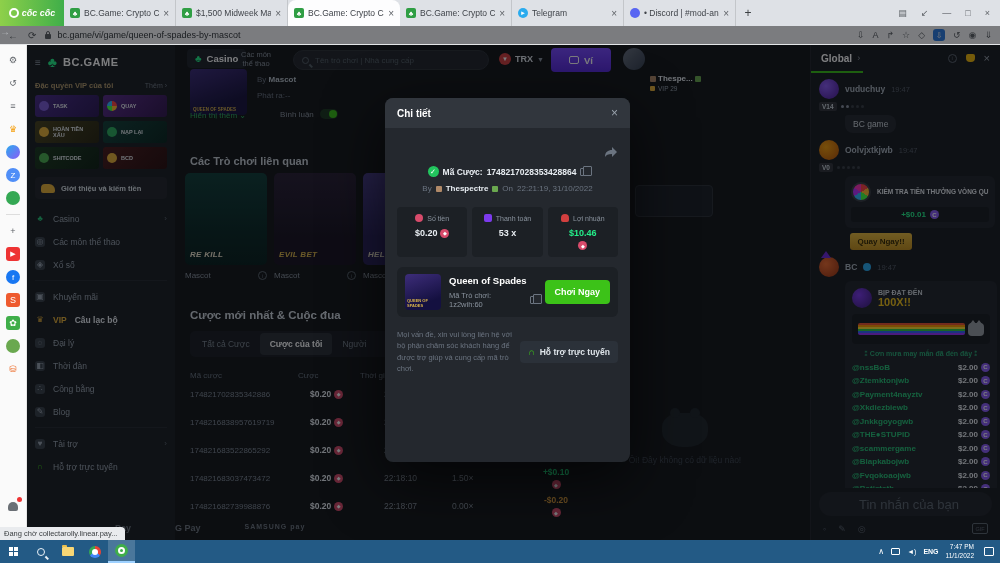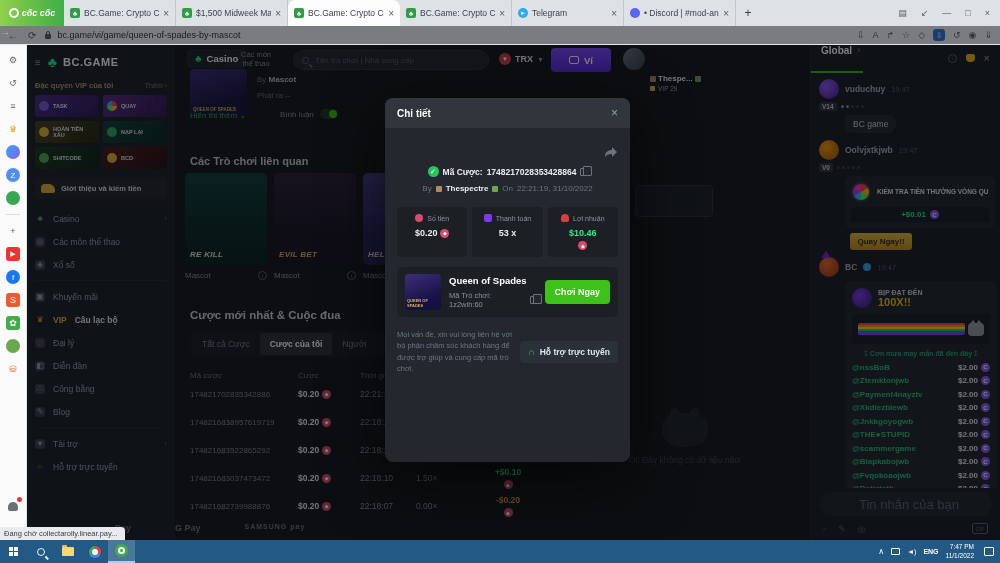--- a/index.html
+++ b/index.html
@@ -116,41 +116,41 @@
   .prov { display:flex; align-items:center; justify-content:space-between; margin-top:6px; color:#8a939e; font-size:8px; }
   .info-i { width:9px; height:9px; border:1px solid #5c6670; border-radius:50%; font-size:6px; color:#5c6670; display:flex; align-items:center; justify-content:center; }
 
   .bets { position:absolute; left:15px; top:264px; width:372px; }
   .bets-title { color:#cfd6dd; font-weight:bold; font-size:11.5px; }
   .btabs { margin-top:10px; height:26px; background:#1c1f24; border-radius:5px; display:flex; align-items:center; width:258px; padding:2px; }
   .btab { padding:0 10px; height:22px; display:flex; align-items:center; color:#7b8590; font-size:8.5px; border-radius:4px; }
   .btab.active { background:#2c3138; color:#fff; font-weight:bold; }
   .tgrid { display:grid; grid-template-columns:108px 62px 56px 56px 72px; align-items:center; }
   .thead { margin-top:14px; color:#6b7682; font-size:8px; }
-  .trow { margin-top:0; height:28px; font-size:8.5px; color:#8a939e; }
+  .trow { margin-top:0; height:28px; font-size:8.5px; color:#8a939e;gap:12px; }
   .trow .id { color:#7e8894; font-size:8px; }
   .amt { display:flex; align-items:center; gap:3px; color:#e8edf2; font-weight:bold; }
   .gem { width:9px; height:9px; border-radius:50%; background:#d84b6b; color:#fff; font-size:5px; display:flex; align-items:center; justify-content:center; flex:none; }
   .profit.pos { color:#24ee89; font-weight:bold; }
   .profit.neg { color:#e2a13d; font-weight:bold; }
   .profit { display:flex; align-items:center; gap:3px; justify-content:flex-end;flex-direction:column; }
   .payout { color:#8a939e; }
 
   .empty { position:absolute; left:440px; top:368px; width:140px; text-align:center; }
   .croc { width:46px; height:34px; margin:0 auto; background:#20262a; border-radius:40% 40% 45% 45%; position:relative; }
   .croc::before, .croc::after { content:""; position:absolute; top:-5px; width:10px; height:10px; background:#20262a; border-radius:50%; }
   .croc::before { left:8px; } .croc::after { right:8px; }
   .empty-txt { margin-top:8px; color:#3f4750; font-size:8.5px; }
 
   .payrow { position:absolute; left:88px; top:478px; display:flex; gap:44px; color:#6f7781; font-size:9px; font-weight:bold; z-index:1; }
   .payrow .sam { font-size:7px; letter-spacing:1px; }
 
   
   .chat { position:absolute; top:0; right:0; bottom:0; width:190px; background:#1b1e23; border-left:1px solid #24272c; z-index:1; display:flex; flex-direction:column; }
-  .ch-head { height:26px; display:flex; padding:0 10px; gap:5px; }
+  .ch-head { height:26px; display:flex; align-items:center; padding:0 10px; gap:5px; }
   .ch-title { color:#fff; font-weight:bold; font-size:10px; }
   .ch-chev { color:#8a939e; font-size:9px; }
   .ch-right { margin-left:auto; display:flex; align-items:center; gap:9px; }
   .trophy { width:9px; height:8px; background:#f1b90c; border-radius:2px 2px 4px 4px; }
   .ch-x { color:#9aa3ad; font-size:11px; }
   .ch-underline { width:52px; height:2px; background:#3bc117; margin-left:0; }
   .ch-scroll { flex:1; padding:6px 8px 0; overflow:hidden; }
   .msg-head { display:flex; align-items:center; gap:6px; }
   .avatar { width:20px; height:20px; border-radius:50%; flex:none; position:relative; }
   .av1 { background:radial-gradient(circle at 35% 35%,#8b5cf6,#4c1d95); }
@@ -424,21 +424,21 @@
               <span class="mi gold">♛</span>
               <span class="viptag">VIP</span>
               <span class="mi-label bold">Câu lạc bộ</span>
             </div>
           <div class="mi-row">
               <span class="mi">◌</span>
               <span class="mi-label">Đại lý</span>
             </div>
           <div class="mi-row">
               <span class="mi">◧</span>
-              <span class="mi-label">Diễn đàn</span>
+              <span class="mi-label">Thời đàn</span>
             </div>
           <div class="mi-row">
               <span class="mi">∴</span>
               <span class="mi-label">Công bằng</span>
             </div>
           <div class="mi-row">
               <span class="mi">✎</span>
               <span class="mi-label">Blog</span>
             </div>
           <div class="mdiv"></div>

